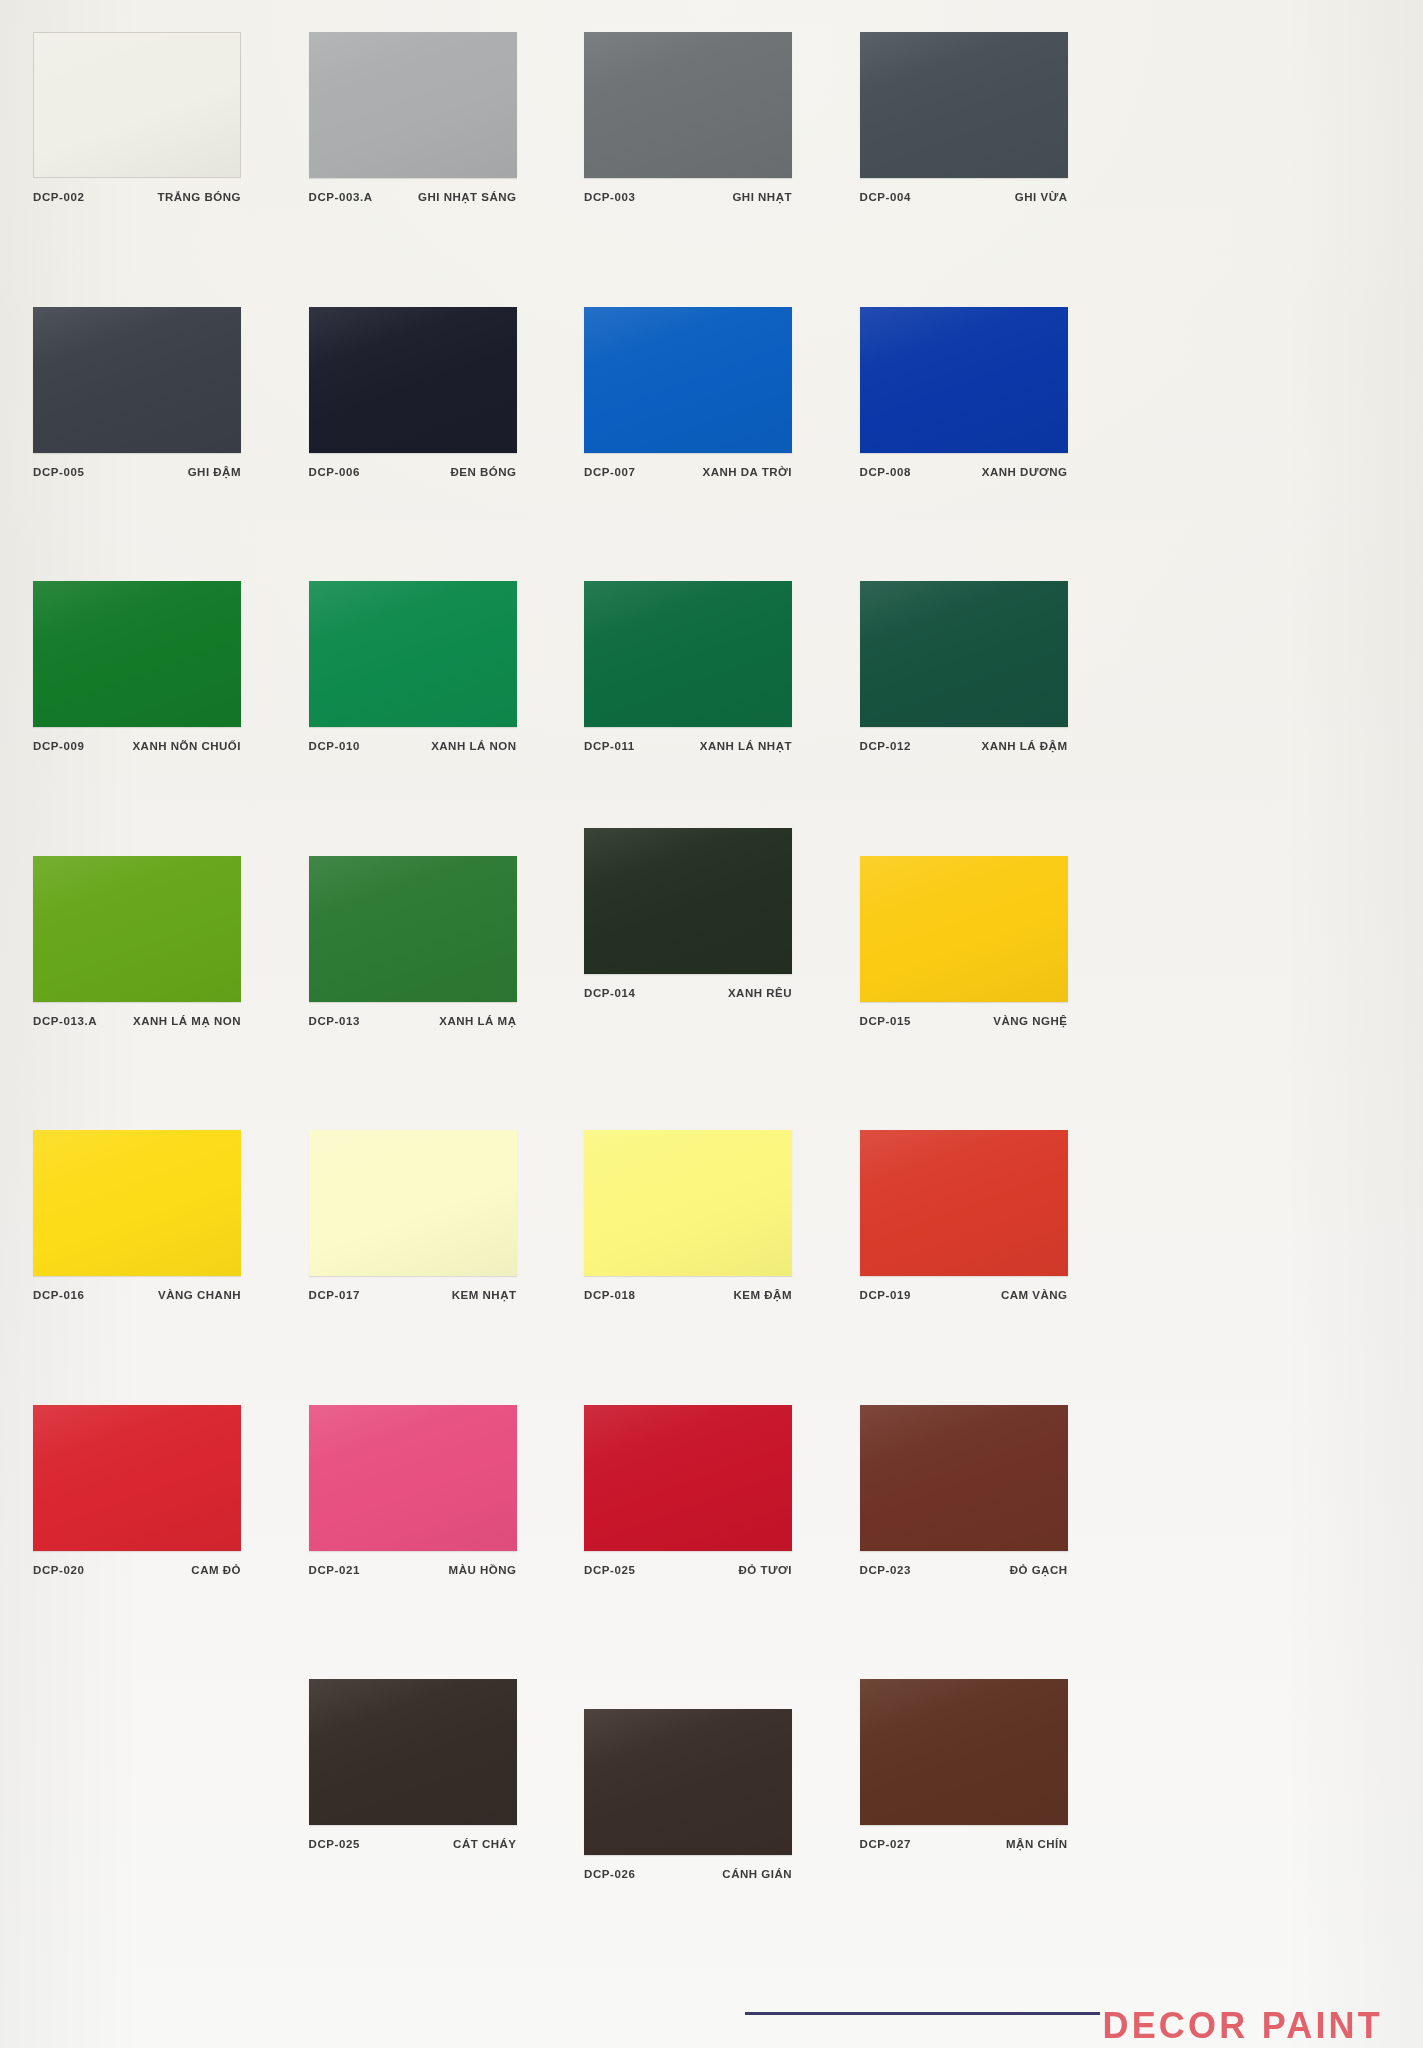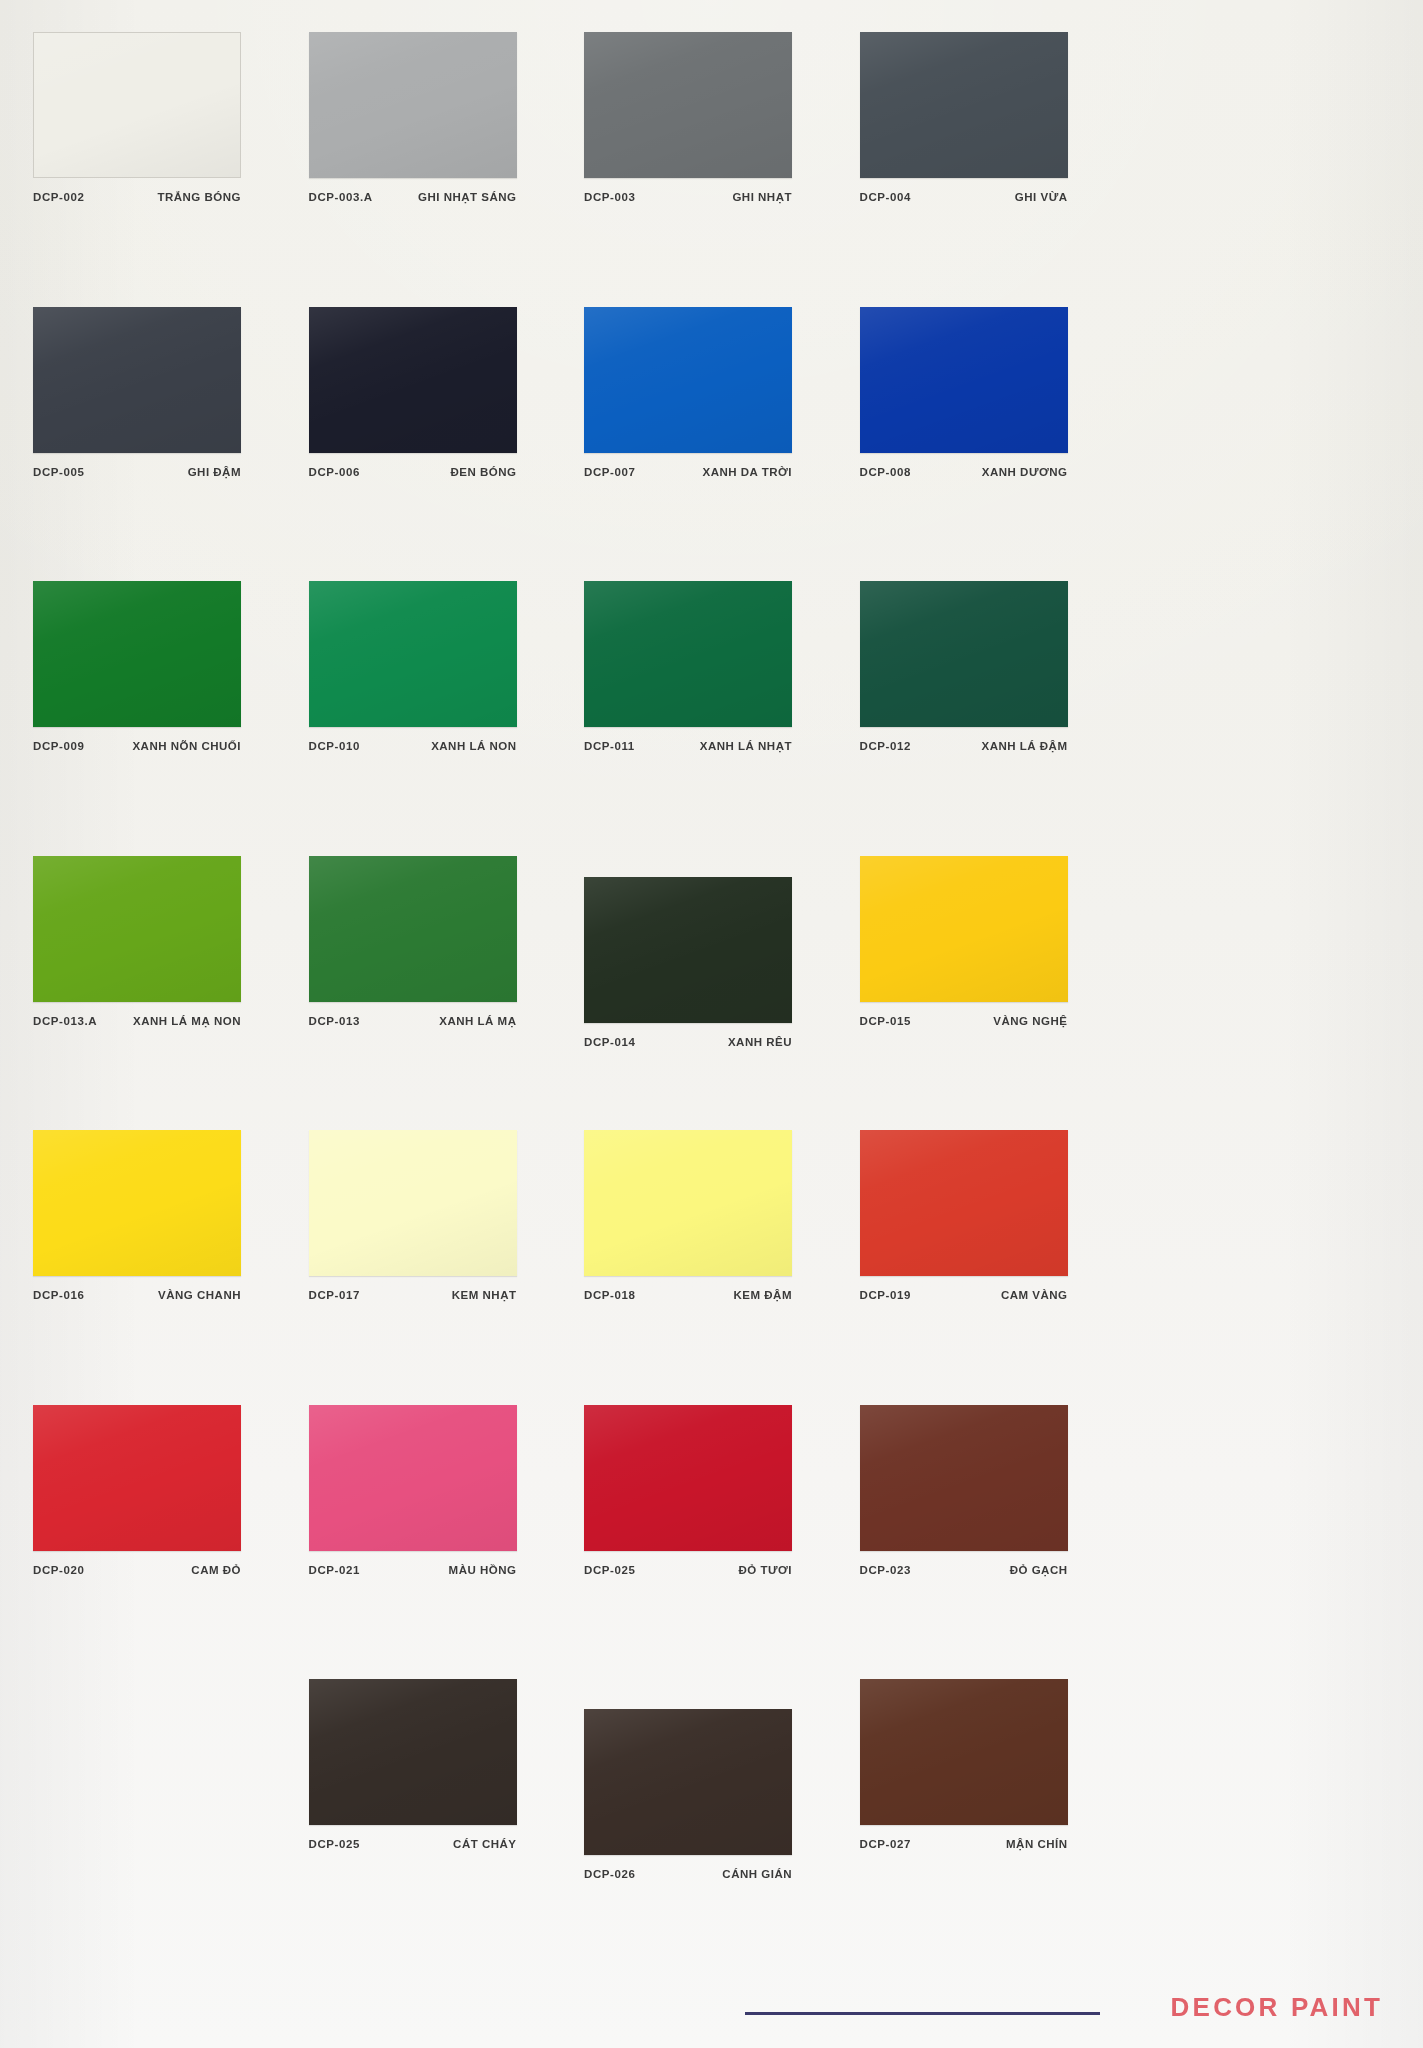--- a/index.html
+++ b/index.html
@@ -95,22 +95,22 @@
     position: absolute;
     left: 745px;
     top: 52px;
     width: 355px;
     height: 3px;
     background: #3b3a6b;
   }
   .brand {
     position: absolute;
     right: 40px;
-    top: 34px;
-    font-size: 26px;
+    top: 48px;
+    font-size: 36px;
     font-weight: bold;
     letter-spacing: 3.2px;
     color: #e1626a;
     font-family: "Liberation Sans", sans-serif;
     line-height: 1;
   }
 </style>
 </head>
 <body>
 
@@ -208,21 +208,21 @@
         <span class="name">XANH LÁ MẠ NON</span>
       </div>
     </div>
     <div class="cell" style="left: 308.5px; top: 855.5px;">
       <div class="swatch" style="background: rgb(44, 122, 51);"></div>
       <div class="labels">
         <span class="code">DCP-013</span>
         <span class="name">XANH LÁ MẠ</span>
       </div>
     </div>
-    <div class="cell" style="left: 584px; top: 877px;">
+    <div class="cell" style="left: 584px; top: 828px;">
       <div class="swatch" style="background: rgb(36, 48, 34);"></div>
       <div class="labels">
         <span class="code">DCP-014</span>
         <span class="name">XANH RÊU</span>
       </div>
     </div>
     <div class="cell" style="left: 859.5px; top: 855.5px;">
       <div class="swatch" style="background: rgb(251, 203, 19);"></div>
       <div class="labels">
         <span class="code">DCP-015</span>

